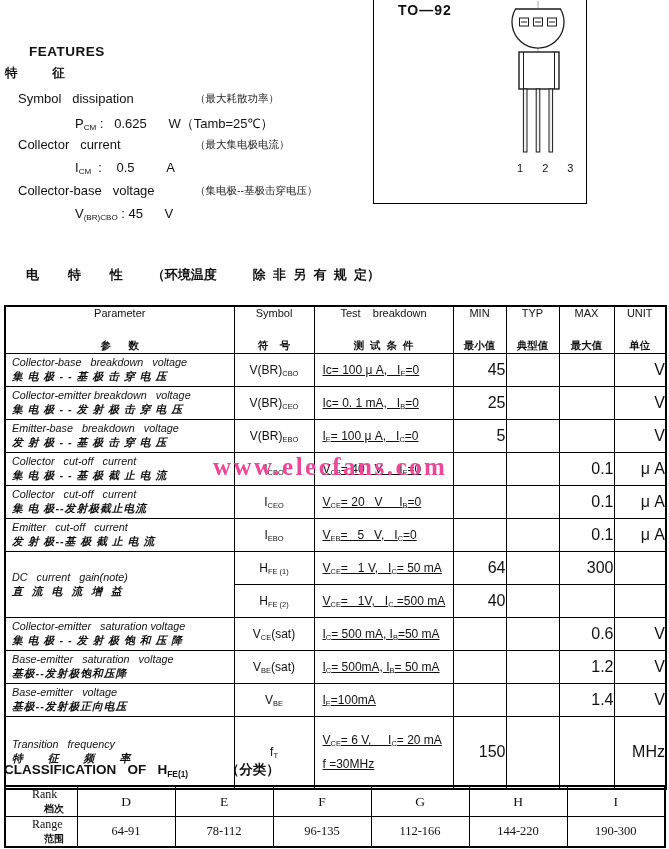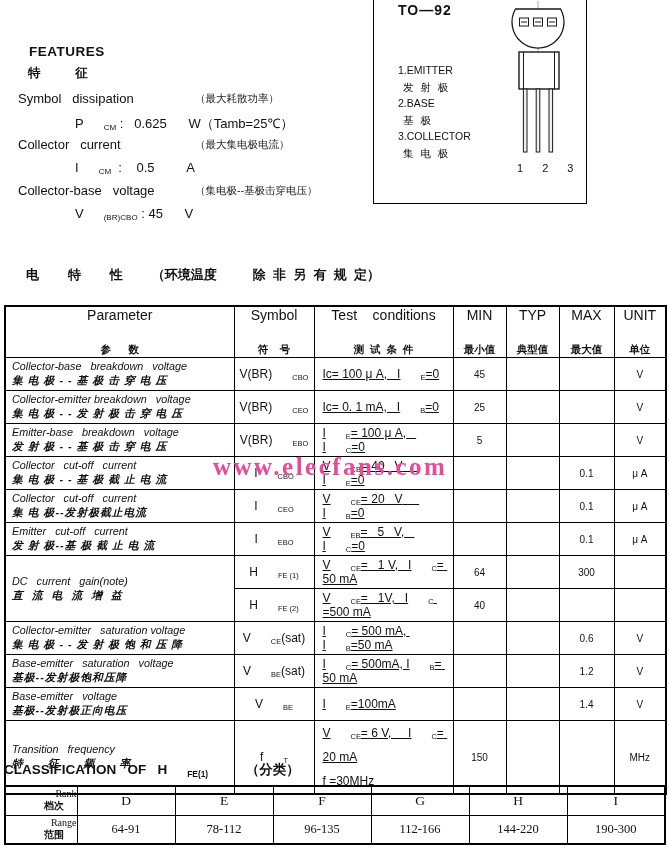--- a/index.html
+++ b/index.html
@@ -1,24 +1,24 @@
 <!DOCTYPE html>
 <html><head>
 <meta charset="utf-8">
 <style>
   html,body{margin:0;padding:0;background:#fff;}
   .page{position:relative;width:669px;height:849px;background:#ffffff;overflow:hidden;
         font-family:"Liberation Sans",sans-serif;color:#111;}
   .pre{white-space:pre-wrap;}
-  sub{font-size:0.62em;vertical-align:-0.30em;line-height:0;margin-left:20px;}
+  sub{font-size:0.62em;vertical-align:-0.30em;line-height:0;}
 
   
   .features{position:absolute;left:5px;top:44px;width:365px;}
   .feat-title{font-size:13.5px;font-weight:bold;letter-spacing:0.5px;margin-left:24px;}
-  .feat-title-cn{font-size:12.5px;font-weight:bold;margin-top:6px;margin-left:23px;}
+  .feat-title-cn{font-size:12.5px;font-weight:bold;margin-top:6px;}
   .feat-row{position:relative;margin-top:9px;height:14px;}
   .feat-name{position:absolute;left:13px;top:0;font-size:13px;}
   .feat-note{position:absolute;left:190px;top:1px;font-size:10.5px;color:#222;}
   .feat-val{position:absolute;left:70px;top:0;font-size:13px;}
 
   
   .pkgbox{position:absolute;left:373px;top:0;width:212px;height:203px;
           border-left:1.5px solid #000;border-right:1.5px solid #000;border-bottom:1.5px solid #000;}
   .pkg-title{position:absolute;left:24px;top:2px;font-size:14px;font-weight:bold;letter-spacing:1px;}
   .pkg-pins{position:absolute;left:24px;top:62px;font-size:10.5px;line-height:16.5px;}
@@ -29,40 +29,40 @@
   
   .elec-head{position:absolute;left:4px;top:262px;width:660px;}
   .elec-en{font-size:13.5px;font-weight:bold;}
   .elec-cn{font-size:13px;font-weight:bold;margin-top:4px;margin-left:22px;}
 
   
   table{border-collapse:collapse;}
   .main-table{position:absolute;left:4px;top:305px;width:661px;border:2px solid #000;table-layout:fixed;}
   .main-table td,.main-table th{border:1px solid #000;padding:0;vertical-align:middle;overflow:hidden;}
   .main-table tr{height:33px;}
-  .main-table tr.tall{height:59px;}
-  .hdr .en{font-size:14px;font-weight:normal;text-align:center;}
+  .main-table tr.tall{height:72px;}
+  .hdr .en{font-size:11px;font-weight:normal;text-align:center;}
   .hdr .cnb{font-size:10.5px;font-weight:bold;text-align:center;margin-top:20px;}
   td.p{padding:1px 4px 1px 6px;font-style:italic;}
   .pen{font-size:10.8px;}
   .pcn{font-size:10.8px;font-weight:bold;margin-top:2px;letter-spacing:1px;}
   td.sym{font-size:12px;text-align:center;}
   td.cond{font-size:12px;padding-left:8px;text-decoration:underline;}
-  td.v{font-size:10px;text-align:center;}
+  td.v{font-size:16px;text-align:right;}
 
   
   .watermark{position:absolute;left:213px;top:453px;font-family:"Liberation Serif",serif;
              font-weight:bold;font-size:25px;letter-spacing:2.5px;z-index:5;}
 
   
   .class-head{position:absolute;left:4px;top:761px;font-size:13.5px;font-weight:bold;}
   .class-table{position:absolute;left:4px;top:785px;width:660px;border:2px solid #000;table-layout:fixed;}
   .class-table td{border:1px solid #000;padding:0;text-align:center;vertical-align:middle;}
   .class-table tr{height:29px;}
-  .lab-en{font-family:"Liberation Serif",serif;font-size:10px;text-align:right;padding-left:26px;}
+  .lab-en{font-family:"Liberation Serif",serif;font-size:12px;text-align:left;padding-left:26px;}
   .lab-cn{font-size:10px;font-weight:bold;text-align:left;padding-left:38px;}
   td.rank{font-family:"Liberation Serif",serif;font-size:13.5px;}
   td.range{font-family:"Liberation Serif",serif;font-size:12.5px;}
 </style>
 </head>
 <body>
 
 <div class="page">
 
   <div class="features">
@@ -111,28 +111,20 @@
 
       <rect x="145" y="52" width="40" height="37" fill="#ffffff" stroke="#1a1a1a" stroke-width="1.4"></rect>
       <line x1="149.5" y1="52" x2="149.5" y2="89" stroke="#1a1a1a" stroke-width="1"></line>
       <line x1="180.5" y1="52" x2="180.5" y2="89" stroke="#1a1a1a" stroke-width="1"></line>
 
       <rect x="149.4" y="89" width="3.6" height="63" fill="#efefef" stroke="#1a1a1a" stroke-width="1"></rect>
       <rect x="162.2" y="89" width="3.6" height="63" fill="#efefef" stroke="#1a1a1a" stroke-width="1"></rect>
       <rect x="175.0" y="89" width="3.6" height="63" fill="#efefef" stroke="#1a1a1a" stroke-width="1"></rect>
     </svg>
 
-    <div class="pkg-pins">
-      <div class="en">1.EMITTER</div>
-      <div class="cn">发 射 极</div>
-      <div class="en">2.BASE</div>
-      <div class="cn">基  极</div>
-      <div class="en">3.COLLECTOR</div>
-      <div class="cn">集 电 极</div>
-    </div>
     <div class="pin-numbers">1 2 3</div>
   </div>
 
   <div class="elec-head">
     <div class="elec-cn pre">电        特        性        （环境温度          除  非  另  有  规  定）</div>
   </div>
 
   <table class="main-table">
     <colgroup>
       <col style="width:229px">
@@ -147,21 +139,21 @@
         <tr class="hdr">
       <th>
             <div class="en">Parameter</div>
             <div class="cnb pre">参      数</div>
           </th>
       <th>
             <div class="en">Symbol</div>
             <div class="cnb pre">符    号</div>
           </th>
       <th>
-            <div class="en pre">Test    conditions</div>
+            <div class="en pre">Test    breakdown</div>
             <div class="cnb pre">测  试  条  件</div>
           </th>
       <th>
             <div class="en">MIN</div>
             <div class="cnb">最小值</div>
           </th>
       <th>
             <div class="en">TYP</div>
             <div class="cnb">典型值</div>
           </th>

